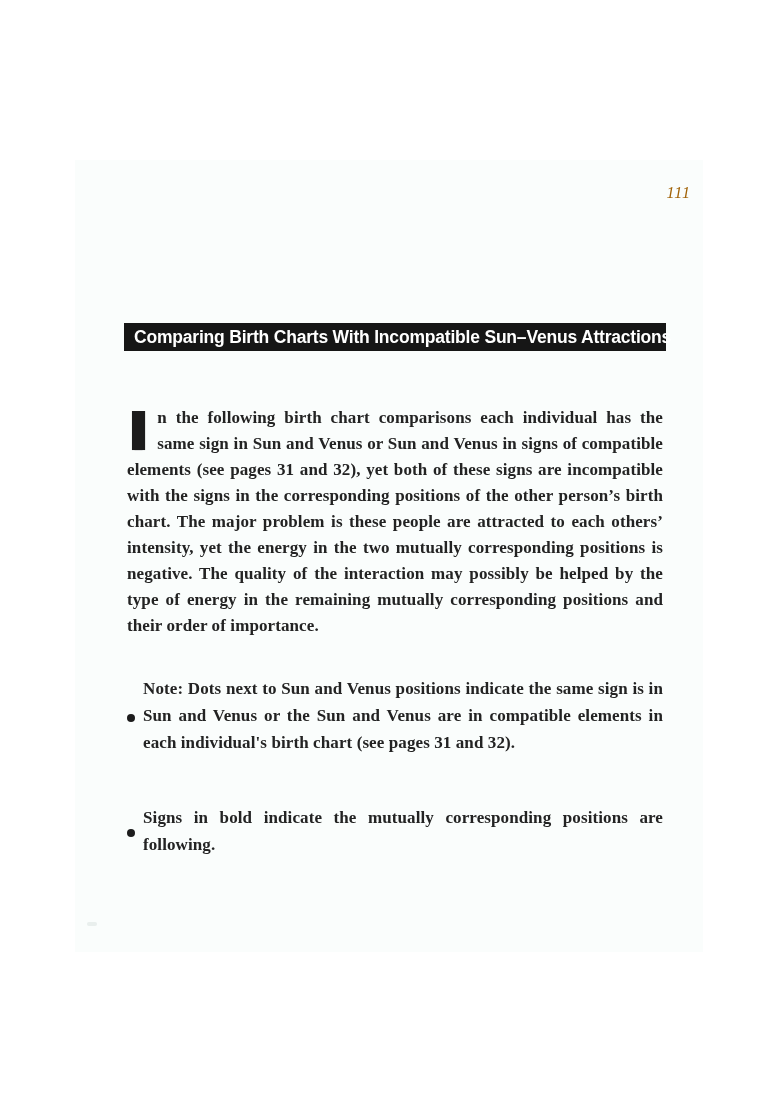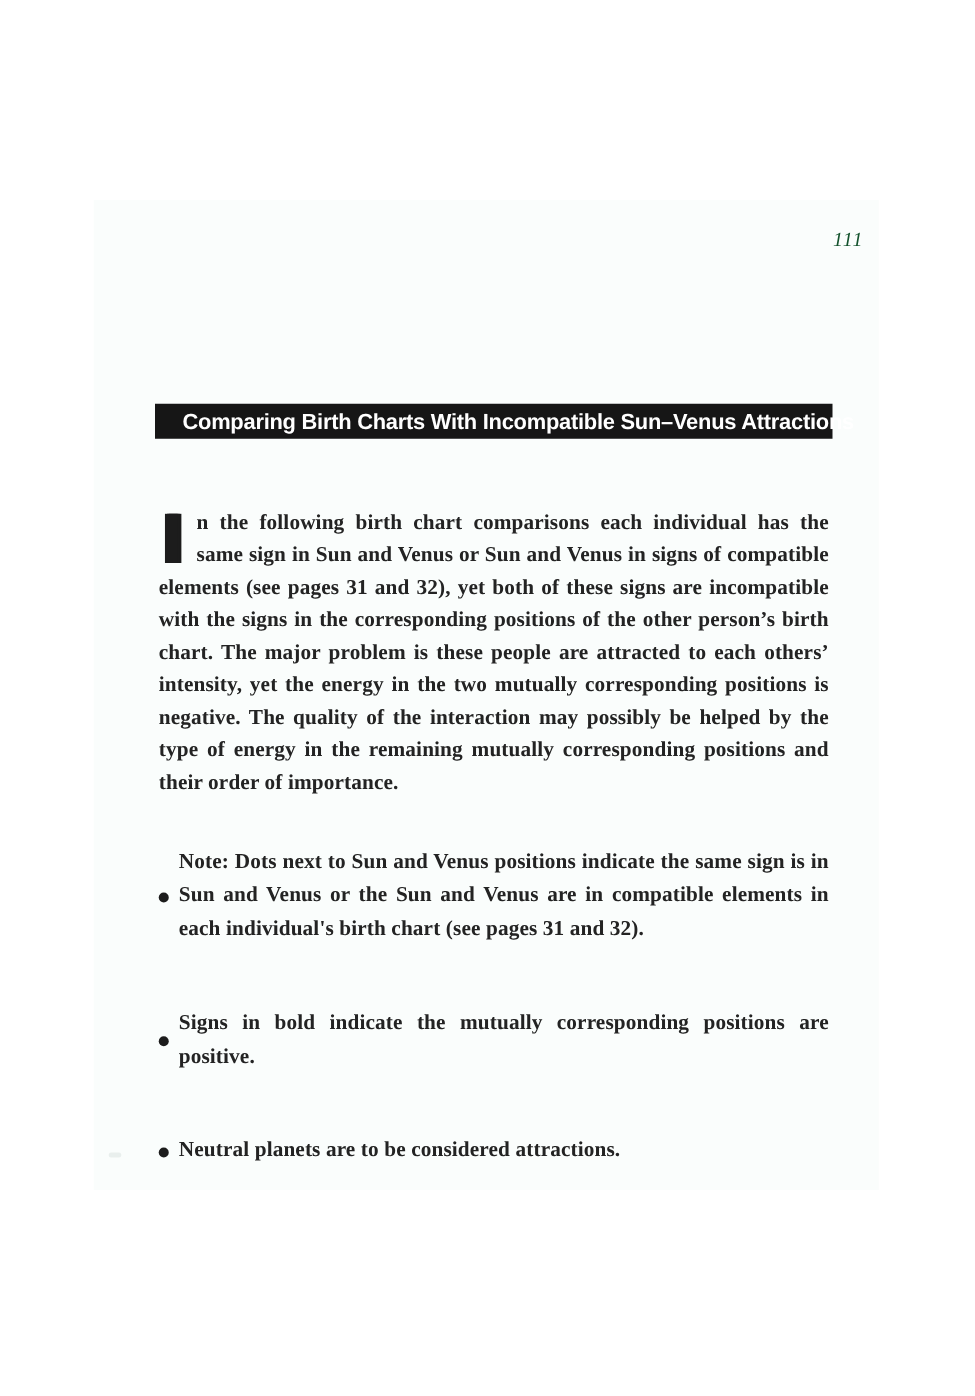--- a/index.html
+++ b/index.html
@@ -26,33 +26,33 @@
     background: #fafdfc;
   }
   .page-number {
     position: absolute;
     top: 24px;
     right: 12px;
     font-family: "Liberation Serif", serif;
     font-style: italic;
     font-size: 16px;
     letter-spacing: 1px;
-    color: #14532d;
+    color: #a16207;
   }
   .banner {
     position: absolute;
     left: 49px;
     top: 163px;
     width: 542px;
     height: 28px;
     background: #161616;
     display: flex;
     align-items: center;
     box-sizing: border-box;
-    padding-left: 22px;
+    padding-left: 10px;
   }
   .banner-title {
     font-family: "Liberation Sans", sans-serif;
     font-weight: bold;
     font-size: 17.5px;
     letter-spacing: -0.2px;
     color: #ffffff;
     white-space: nowrap;
   }
   .content {
@@ -137,26 +137,22 @@
 
       <div class="bullets">
 
         <div class="bullet">
           <span class="dot"></span>
           <span class="bullet-text">Note: Dots next to Sun and Venus positions indicate the same sign is in Sun and Venus or the Sun and Venus are in compatible elements in each individual's birth chart (see pages 31 and 32).</span>
         </div>
 
         <div class="bullet gap-lg">
           <span class="dot"></span>
-          <span class="bullet-text">Signs in bold indicate the mutually corresponding positions are positive.</span>
+          <span class="bullet-text">Signs in bold indicate the mutually corresponding positions are following.</span>
         </div>
 
-        <div class="bullet gap-lg">
-          <span class="dot"></span>
-          <span class="bullet-text">Neutral planets are to be considered attractions.</span>
-        </div>
 
       </div>
     </div>
 
     <div class="scan-artifact"></div>
   </div>
 </div>
 
 </body></html>

